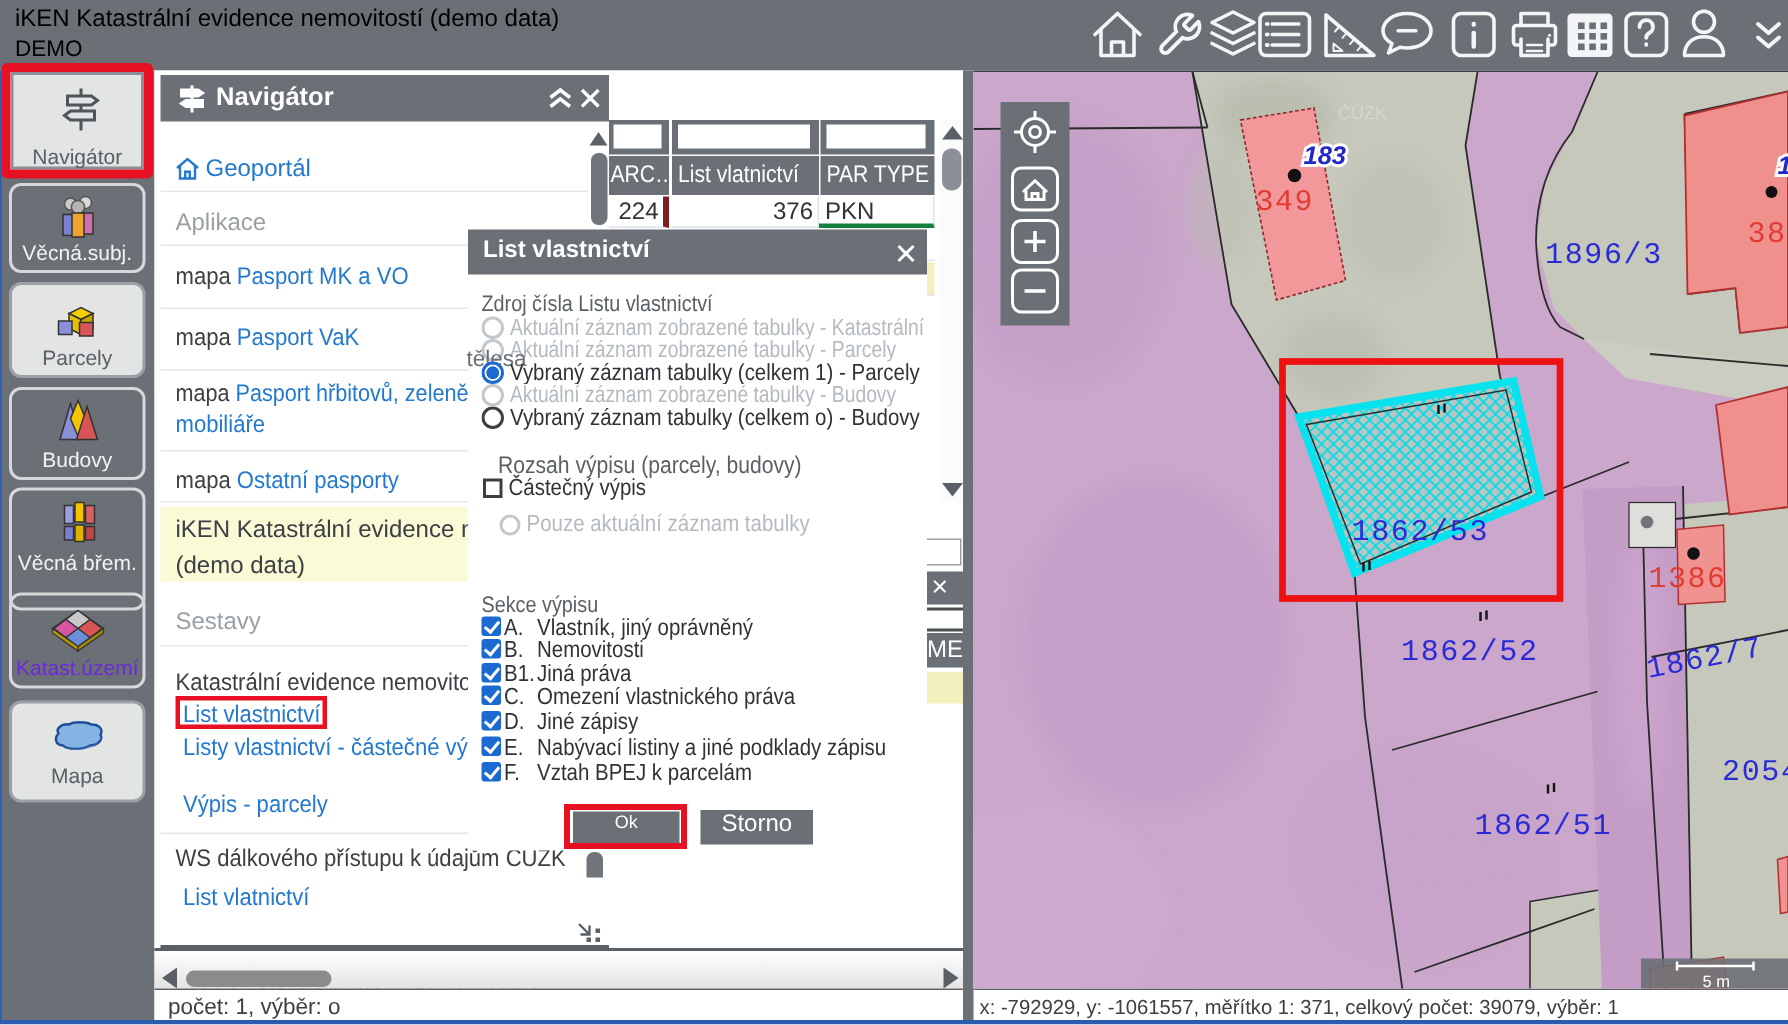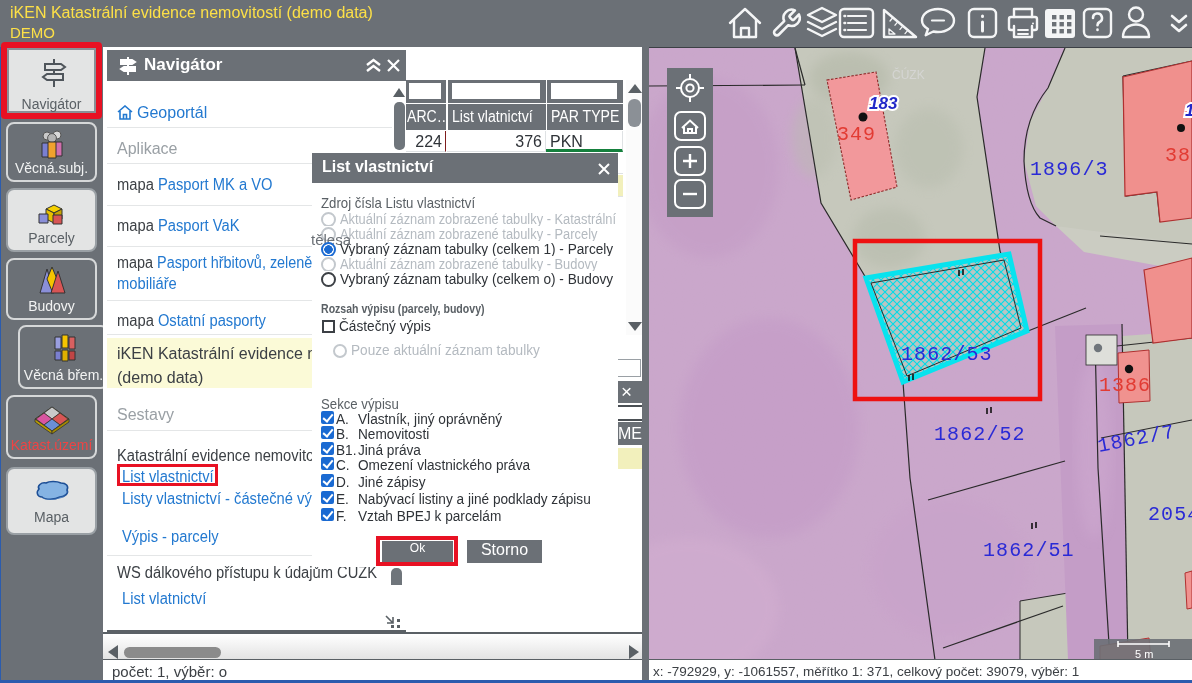--- a/index.html
+++ b/index.html
@@ -13,21 +13,21 @@
   .sx{display:inline-block;transform:scaleX(0.88);transform-origin:0 60%;white-space:nowrap;}
   .sx2{display:inline-block;transform:scaleX(0.83);transform-origin:0 60%;white-space:nowrap;}
   .nx{display:inline-block;transform:scaleX(.92);transform-origin:0 60%;white-space:nowrap;}
   .ck{width:13px;height:13px;background:#1a6ad2;border-radius:2px;position:relative;}
   .ck::after{content:"";position:absolute;left:4px;top:1px;width:4px;height:8px;border:solid #fff;border-width:0 2px 2px 0;transform:rotate(40deg);}
 </style>
 </head>
 <body>
 <div id="app">
 
-<div class="abs gray" style="left:0;top:0;width:1192px;height:47px;color:#fde047;">
+<div class="abs gray" style="left:0;top:0;width:1192px;height:47px;color:#000000;">
   <div class="abs" style="left:10px;top:4px;font-size:16px;">iKEN Katastrální evidence nemovitostí (demo data)</div>
   <div class="abs" style="left:10px;top:24px;font-size:15px;">DEMO</div>
 
   <svg class="abs" style="left:722px;top:3px;" width="470" height="42" viewBox="0 0 470 42" fill="none" stroke="#f4f5f6" stroke-width="2.4" stroke-linecap="round" stroke-linejoin="round">
 
     <g>
           <path d="M8,20 L23,6 L38,20"></path>
           <path d="M12,17 V34 H34 V17"></path>
           <path d="M19,34 V25 H27 V34"></path>
         </g>
@@ -142,21 +142,21 @@
 
   <div class="abs" style="left:6px;top:216px;width:91px;height:62px;border:2px solid #d6d8d9;border-radius:8px;">
     <svg class="abs" style="left:27px;top:5px;" width="34" height="32" viewBox="0 0 34 32">
       <path d="M12,4 L19,28 L5,28 Z" fill="#8a8fd8" stroke="#333" stroke-width="1"></path>
       <path d="M17,2 L22,14 L17,26 L12,14 Z" fill="#f5c400" stroke="#333" stroke-width="1"></path>
       <path d="M23,6 L30,28 L16,28 Z" fill="#d85555" stroke="#333" stroke-width="1"></path>
     </svg>
     <div class="abs" style="left:0;top:38px;width:87px;text-align:center;font-size:14px;color:#f2f3f3;">Budovy</div>
   </div>
 
-  <div class="abs" style="left:6px;top:283px;width:91px;height:64px;border:2px solid #d6d8d9;border-radius:8px;margin-left:12px;">
+  <div class="abs" style="left:6px;top:283px;width:91px;height:82px;border:2px solid #d6d8d9;border-radius:8px;">
     <svg class="abs" style="left:27px;top:6px;" width="34" height="34" viewBox="0 0 34 34">
       <path d="M8,4 h6 v12 h-6 z" fill="#9a9fe0" stroke="#333" stroke-width="1"></path>
       <path d="M8,18 h6 v9 h-6 z" fill="#7a7fd0" stroke="#333" stroke-width="1"></path>
       <path d="M15,2 h6 v13 h-6 z" fill="#f5c400" stroke="#333" stroke-width="1"></path>
       <path d="M15,17 h6 v11 h-6 z" fill="#e0b000" stroke="#333" stroke-width="1"></path>
       <path d="M22,4 h6 v12 h-6 z" fill="#d86060" stroke="#333" stroke-width="1"></path>
       <path d="M22,18 h6 v9 h-6 z" fill="#c04545" stroke="#333" stroke-width="1"></path>
     </svg>
     <div class="abs" style="left:0;top:40px;width:87px;text-align:center;font-size:14px;color:#f2f3f3;">Věcná břem.</div>
   </div>
@@ -164,21 +164,21 @@
   <div class="abs" style="left:6px;top:353px;width:91px;height:64px;border:2px solid #d6d8d9;border-radius:8px;">
     <svg class="abs" style="left:25px;top:8px;" width="38" height="30" viewBox="0 0 38 30">
       <path d="M19,2 L36,14 L19,26 L2,14 Z" fill="#f5d000" stroke="#333" stroke-width="1"></path>
       <path d="M19,2 L27,8 L19,14 L11,8 Z" fill="#c9c9c9" stroke="#333" stroke-width="0.8"></path>
       <path d="M11,8 L19,14 L11,20 L3,14 Z" fill="#d855a0" stroke="#333" stroke-width="0.8"></path>
       <path d="M27,8 L35,14 L27,20 L19,14 Z" fill="#d85555" stroke="#333" stroke-width="0.8"></path>
       <path d="M19,14 L27,20 L19,26 L11,20 Z" fill="#6a8fd8" stroke="#333" stroke-width="0.8"></path>
       <path d="M2,14 L19,26 L19,29 L2,17 Z" fill="#b89b00" stroke="#333" stroke-width="0.8"></path>
       <path d="M36,14 L19,26 L19,29 L36,17 Z" fill="#a38a00" stroke="#333" stroke-width="0.8"></path>
     </svg>
-    <div class="abs" style="left:0;top:40px;width:87px;text-align:center;font-size:14px;color:#ef4444;">Katast.území</div>
+    <div class="abs" style="left:0;top:40px;width:87px;text-align:center;font-size:14px;color:#6d28d9;">Katast.území</div>
   </div>
 
   <div class="abs" style="left:6px;top:425px;width:91px;height:68px;border:2px solid #9aa0a5;border-radius:8px;background:#e3e4e4;">
     <svg class="abs" style="left:25px;top:10px;" width="38" height="26" viewBox="0 0 38 26">
       <path d="M6,10 C4,7 8,3 13,4 C16,2 24,2 28,4 C33,4 36,7 34,11 C36,14 32,18 27,18 C22,21 12,21 9,18 C4,18 3,13 6,10 Z" fill="#85b3e3" stroke="#1d4f96" stroke-width="1.6"></path>
       <path d="M9,18 C12,21 22,21 27,18 C32,18 36,14 34,11 L34,14 C33,17 28,20 24,20 C18,22 11,21 9,18 Z" fill="#4a7fc0" opacity="0.7"></path>
     </svg>
     <div class="abs" style="left:0;top:40px;width:87px;text-align:center;font-size:14px;color:#5a6065;">Mapa</div>
   </div>
 </div>
@@ -197,21 +197,21 @@
   <div class="abs gray" style="left:302px;top:57px;width:41px;height:26px;color:#fff;font-size:16px;white-space:nowrap;overflow:hidden;">
         <span class="sx" style="position:absolute;left:2px;top:4px;">ARC…</span>
       </div>
   <div class="abs gray" style="left:345px;top:57px;width:98px;height:26px;color:#fff;font-size:16px;white-space:nowrap;overflow:hidden;">
         <span class="sx" style="position:absolute;left:4px;top:4px;">List vlatnictví</span>
       </div>
   <div class="abs gray" style="left:444px;top:57px;width:76px;height:26px;color:#fff;font-size:16px;white-space:nowrap;overflow:hidden;">
         <span class="sx" style="position:absolute;left:4px;top:4px;">PAR TYPE</span>
       </div>
 
-  <div class="abs" style="left:302px;top:84px;width:41px;height:21px;border-bottom:1px solid #dfe2e4;border-right:1px solid #7f1d1d;font-size:16px;color:#2f3338;text-align:right;">
+  <div class="abs" style="left:302px;top:84px;width:41px;height:21px;border-bottom:1px solid #dfe2e4;border-right:4px solid #7f1d1d;font-size:16px;color:#2f3338;text-align:right;">
         <span style="position:absolute;right:3px;top:2px;">224</span>
       </div>
   <div class="abs" style="left:344px;top:84px;width:99px;height:21px;border-bottom:1px solid #dfe2e4;border-right:1px solid #dfe2e4;font-size:16px;color:#2f3338;">
         <span style="position:absolute;right:3px;top:2px;">376</span>
       </div>
   <div class="abs" style="left:443px;top:84px;width:77px;height:21px;border-bottom:3px solid #15803d;border-right:1px solid #dfe2e4;font-size:16px;color:#2f3338;">
         <span style="position:absolute;left:4px;top:2px;">PKN</span>
       </div>
 
   <div class="abs" style="left:302px;top:105px;width:218px;height:22px;border-bottom:1px solid #dfe2e4;"></div>
@@ -338,21 +338,21 @@
   </div>
   <div class="abs" style="left:9px;top:117px;width:295px;height:17px;overflow:hidden;white-space:nowrap;">
     <span style="display:inline-block;width:15px;height:15px;border:2px solid #3c4045;border-radius:50%;vertical-align:-3px;"></span>
     <span class="sx" style="font-size:15.5px;color:#2f3338;">Vybraný záznam tabulky (celkem o) - Budovy</span>
   </div>
   <div class="abs" style="left:9px;top:102px;width:295px;height:16px;overflow:hidden;white-space:nowrap;">
     <span style="display:inline-block;width:15px;height:15px;border:2px solid #c3c8cd;border-radius:50%;vertical-align:-3px;"></span>
     <span class="sx2" style="font-size:15.5px;color:#b4bac0;">Aktuální záznam zobrazené tabulky - Budovy</span>
   </div>
 
-  <div class="abs" style="left:9px;top:149px;font-size:12px;color:#5a6065;font-weight:bold;"><span class="sx">Rozsah výpisu (parcely, budovy)</span></div>
+  <div class="abs" style="left:20px;top:149px;font-size:16px;color:#5a6065;"><span class="sx">Rozsah výpisu (parcely, budovy)</span></div>
   <div class="abs" style="left:10px;top:164px;height:17px;white-space:nowrap;">
     <span style="display:inline-block;width:13px;height:13px;border:2px solid #3c4045;vertical-align:-2px;"></span>
     <span class="sx" style="font-size:15.5px;color:#2f3338;">Částečný výpis</span>
   </div>
   <div class="abs" style="left:21px;top:188px;height:16px;white-space:nowrap;">
     <span style="display:inline-block;width:14px;height:14px;border:2px solid #c3c8cd;border-radius:50%;vertical-align:-3px;"></span>
     <span class="sx" style="font-size:15.5px;color:#b4bac0;">Pouze aktuální záznam tabulky</span>
   </div>
 
   <div class="abs" style="left:9px;top:242px;font-size:15px;color:#5a6065;"><span class="sx">Sekce výpisu</span></div>

